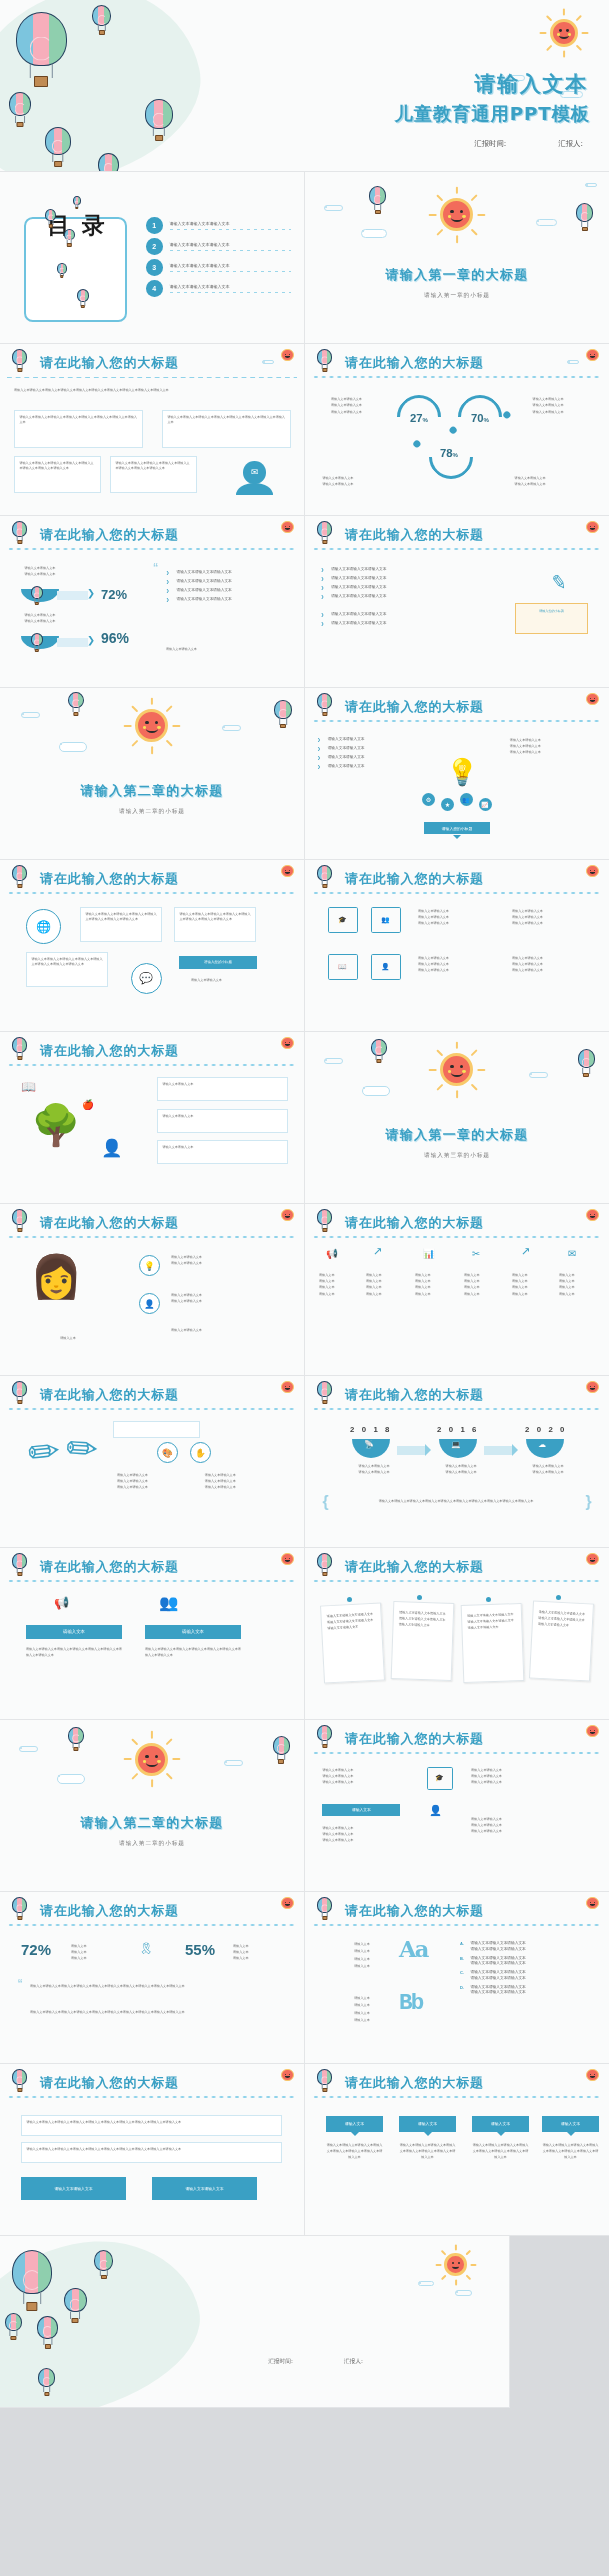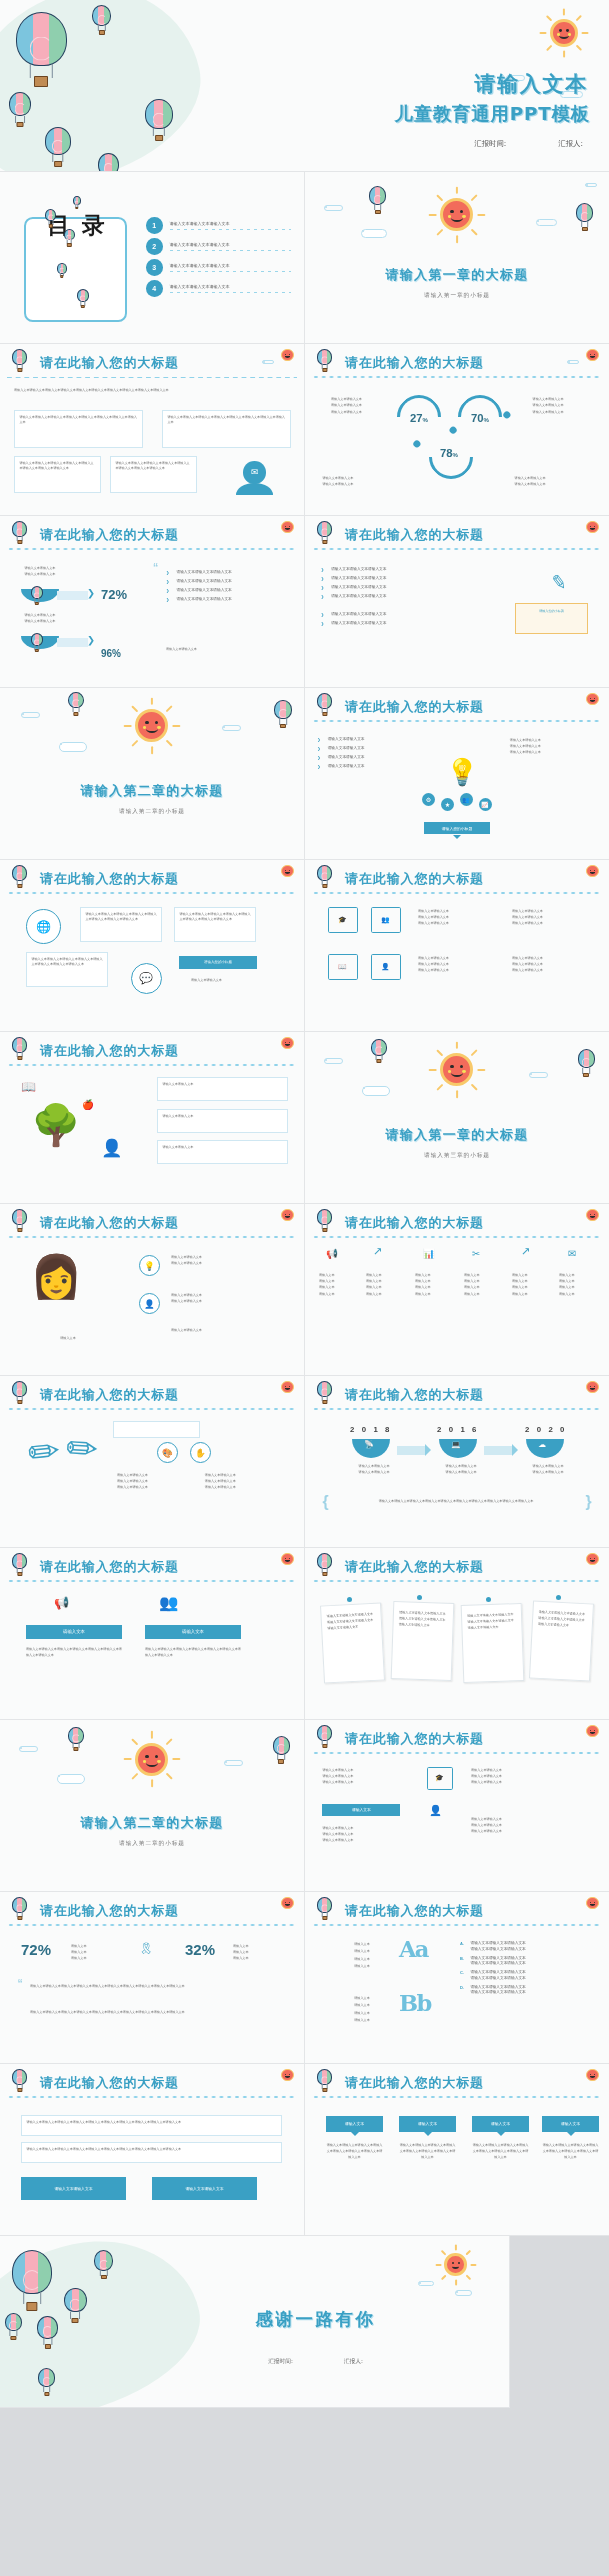--- a/index.html
+++ b/index.html
@@ -556,21 +556,21 @@
         <span>请输入文本请输入文本</span><br><span>请输入文本请输入文本</span>
       </div>
       <div class="half" style="left:21px;top:120px;width:38px;height:13px;border-radius:0 0 50% 50%/0 0 100% 100%;"></div>
       <div class="balloon" style="left:31px;top:117px;">
         <div class="env" style="width:12.2px;height:13px;"></div>
         <div class="ropes" style="top:12.2px;height:4.4px;"></div>
         <div class="basket" style="top:15.7px;width:4.4px;height:3.5px;"></div>
       </div>
       <div style="position:absolute;left:57px;top:122px;width:31px;height:8.7px;background:#dceef6;"></div>
       <div class="chev" style="left:87px;top:118px;">❯</div>
-      <div class="pct" style="left:101px;top:132px;font-size:10px;">96%</div>
+      <div class="pct" style="left:101px;top:114px;font-size:14px;">96%</div>
 
       <div class="quote" style="left:153px;top:45px;">“</div>
       <div class="listabc" style="left:166px;top:54px;width:122px;">
         <div class="li">
             <div class="k">❯</div>
             <div class="v cn">请输入文本请输入文本请输入文本</div>
           </div>
         <div class="li">
             <div class="k">❯</div>
             <div class="v cn">请输入文本请输入文本请输入文本</div>
@@ -1175,21 +1175,21 @@
         <div class="sun" style="right:10.5px;top:5.2px;width:12.2px;height:12.2px;">
           <div class="disc" style="border-width:1.7px;">
               <div class="eye l"></div>
               <div class="eye r"></div>
               <div class="mouth"></div>
             </div>
         </div>
         <div class="dots"></div>
       </div>
       <div class="pct" style="left:21px;top:49px;font-size:15px;">72%</div>
-      <div class="pct" style="left:185px;top:49px;font-size:15px;">32%</div>
+      <div class="pct" style="left:185px;top:49px;font-size:15px;">55%</div>
       <div class="ph ph6 cn" style="position:absolute;left:71px;top:51px;width:52px;line-height:2;">
         <span>请输入文本</span><br><span>请输入文本</span><br><span>请输入文本</span>
       </div>
       <div class="ph ph6 cn" style="position:absolute;left:233px;top:51px;width:52px;line-height:2;">
         <span>请输入文本</span><br><span>请输入文本</span><br><span>请输入文本</span>
       </div>
       <div class="smicon" style="left:139px;top:51px;font-size:11.3px;">🎗</div>
       <div class="quote" style="left:17.4px;top:85px;">“</div>
       <div class="ph ph6 cn" style="position:absolute;left:30px;top:91px;width:253px;text-align:justify;line-height:2;">请输入文本请输入文本请输入文本请输入文本请输入文本请输入文本请输入文本请输入文本请输入文本请输入文本</div>
       <div class="ph ph6 cn" style="position:absolute;left:30px;top:117px;width:253px;text-align:justify;line-height:2;">请输入文本请输入文本请输入文本请输入文本请输入文本请输入文本请输入文本请输入文本请输入文本请输入文本</div>
@@ -1212,21 +1212,21 @@
         </div>
         <div class="dots"></div>
       </div>
       <div class="ph ph6 cn" style="position:absolute;left:31px;top:49px;width:52px;line-height:2.4;text-align:center;">
         <span>请输入文本</span><br>
         <span>请输入文本</span><br>
         <span>请输入文本</span><br>
         <span>请输入文本</span>
       </div>
       <div class="abc" style="left:94px;top:44px;">Aa</div>
-      <div class="abc" style="left:94px;top:98px;">Bb</div>
+      <div class="abc" style="left:94px;top:98px;font-family:Liberation Mono, monospace;">Bb</div>
       <div class="ph ph6 cn" style="position:absolute;left:31px;top:103px;width:52px;line-height:2.4;text-align:center;">
         <span>请输入文本</span><br>
         <span>请输入文本</span><br>
         <span>请输入文本</span><br>
         <span>请输入文本</span>
       </div>
       <div class="listabc" style="left:155px;top:49px;width:138px;">
         <div class="li">
           <div class="k">A.</div>
           <div class="v cn">
@@ -1366,21 +1366,20 @@
         <div class="ray" style="height:6.1px;transform:translate(-50%,-50%) rotate(45deg) translateY(-17.4px);"></div>
         <div class="ray" style="height:6.1px;transform:translate(-50%,-50%) rotate(90deg) translateY(-17.4px);"></div>
         <div class="ray" style="height:6.1px;transform:translate(-50%,-50%) rotate(135deg) translateY(-17.4px);"></div>
         <div class="ray" style="height:6.1px;transform:translate(-50%,-50%) rotate(180deg) translateY(-17.4px);"></div>
         <div class="ray" style="height:6.1px;transform:translate(-50%,-50%) rotate(225deg) translateY(-17.4px);"></div>
         <div class="ray" style="height:6.1px;transform:translate(-50%,-50%) rotate(270deg) translateY(-17.4px);"></div>
         <div class="ray" style="height:6.1px;transform:translate(-50%,-50%) rotate(315deg) translateY(-17.4px);"></div>
       </div>
       <div class="cloud" style="right:75px;top:45px;width:15.7px;height:5.2px;"></div>
       <div class="cloud" style="right:37px;top:54px;width:17.4px;height:6.1px;"></div>
-      <div class="thankyou cn" style="left:122px;right:0;">感谢一路有你</div>
       <div class="ty-meta cn" style="left:122px;">
         <span>汇报时间:</span>
         <span>汇报人:</span>
       </div>
     </div>
     <div class="filler"></div>
   </div>
 
 </div>
 

